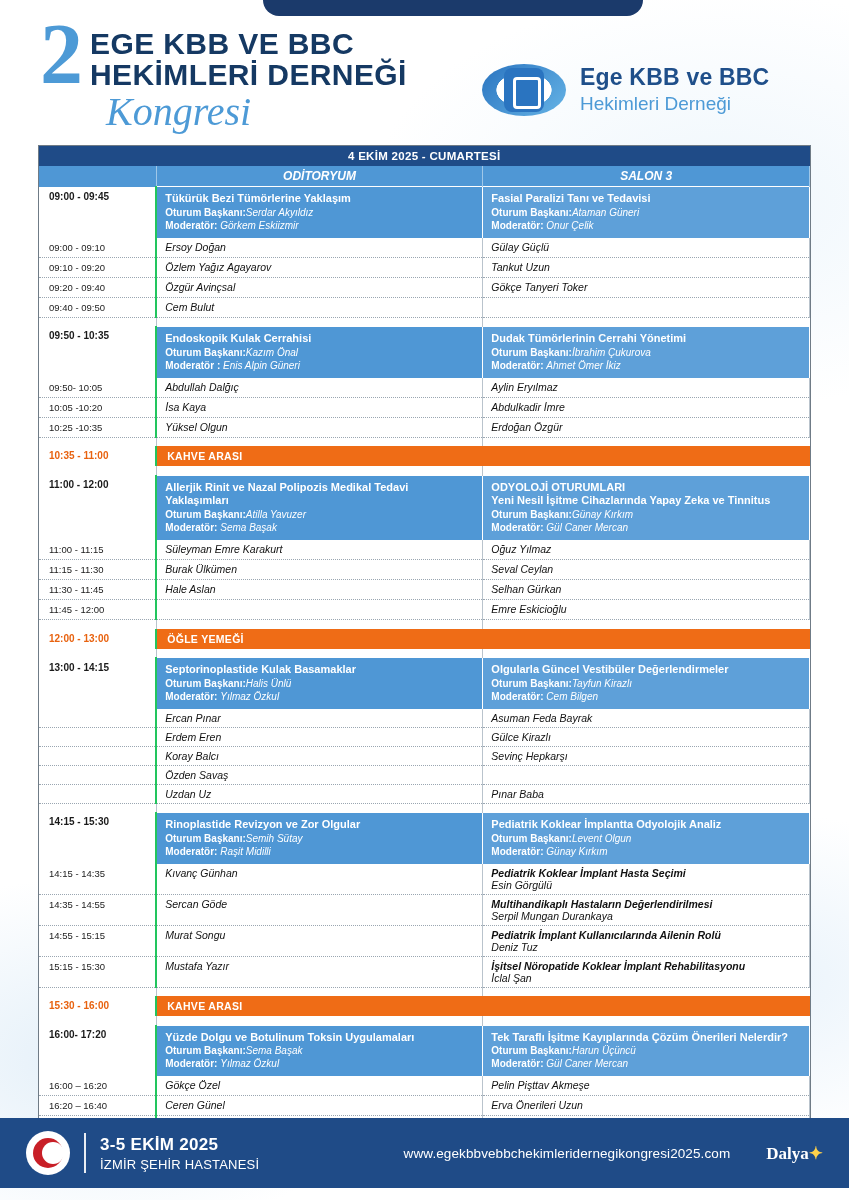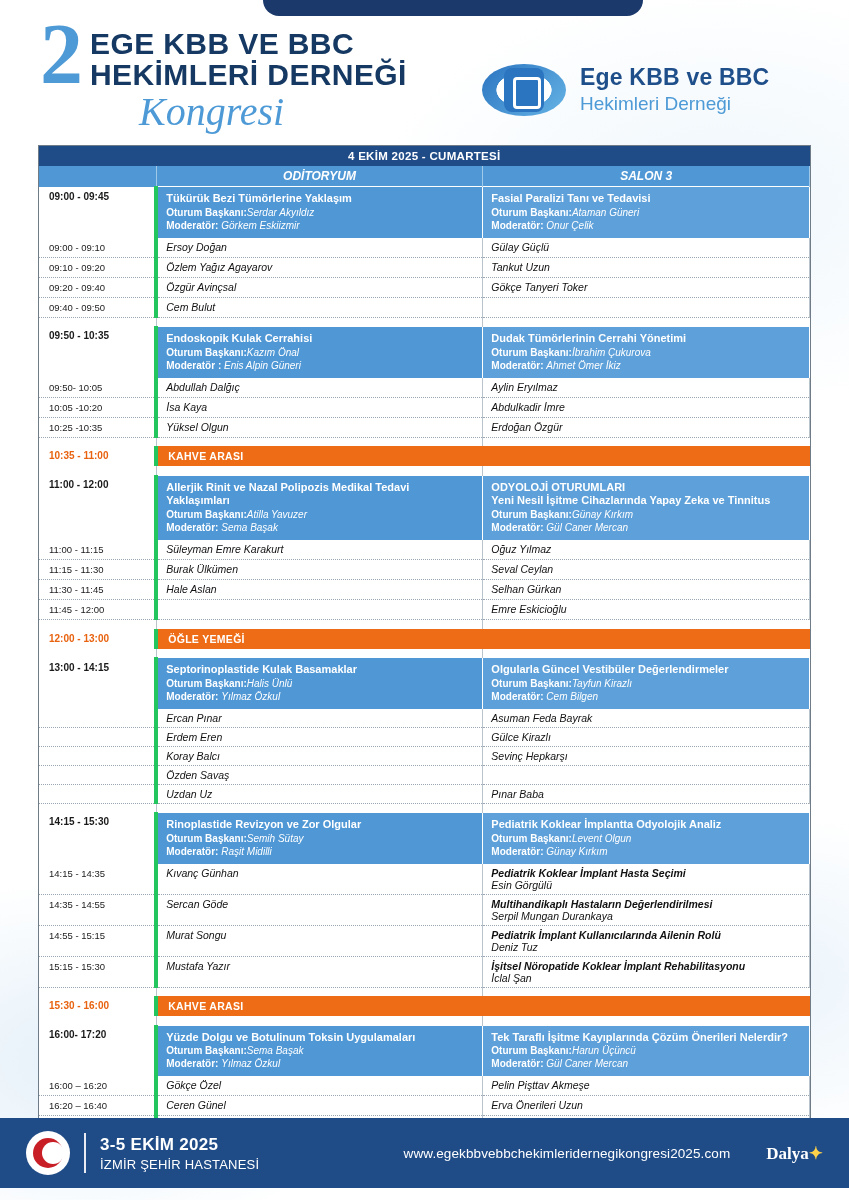--- a/index.html
+++ b/index.html
@@ -38,21 +38,21 @@
     font-size:86px; line-height:.8; color:#4d9ad6; font-weight:700;
   }
   .title-lines { margin-left:52px; padding-top:14px; }
   .title-lines .l1, .title-lines .l2 {
     font-family:"Liberation Sans", sans-serif;
     font-weight:800; font-size:30px; letter-spacing:.4px;
     color:#153963; line-height:1.04;
   }
   .kongresi {
     font-family:"Liberation Serif", serif; font-style:italic;
-    color:#4d9ad6; font-size:40px; margin-left:49px; margin-top:2px; line-height:1;
+    color:#4d9ad6; font-size:40px; margin-left:16px; margin-top:2px; line-height:1;
   }
   .logo-right { display:flex; align-items:center; gap:14px; margin-top:44px; margin-left:14px;}
   .mark {
     width:84px; height:62px; position:relative;
   }
   .mark .swoosh {
     position:absolute; left:0; top:6px; width:84px; height:52px;
     border-radius:50%;
     background:
       radial-gradient(ellipse at 50% 50%, #ffffff 0 46%, rgba(255,255,255,0) 47%),
@@ -83,21 +83,21 @@
   }
   .hallhead td {
     background:#4f97d5; color:#ffffff; text-align:center;
     font-style:italic; font-weight:700; font-size:12px; padding:3px 0;
     border-right:1px solid #9fc7e8;
   }
   .hallhead td.blank { background:#4f97d5; }
   td { vertical-align:top; }
   .time {
     font-size:9.5px; color:#1a1a1a; padding:4px 4px 4px 10px; text-align:left;
-    border-right:4px solid #22c55e; white-space:nowrap;
+    border-right:2px solid #22c55e; white-space:nowrap;
   }
   .time.bold { font-weight:700; font-size:10px; }
   .time.orange { color:#e8620f; font-weight:700; font-size:10px; }
 
   .sessionhead td.cell {
     background:#4f97d5; color:#ffffff; padding:5px 8px 6px 8px;
     border-right:1px solid #ffffff; border-top:1px solid #ffffff;
   }
   .sessionhead td.cell.alt { background:#5ea0d9; }
   .s-title { font-weight:700; font-size:11px; line-height:1.25; }

